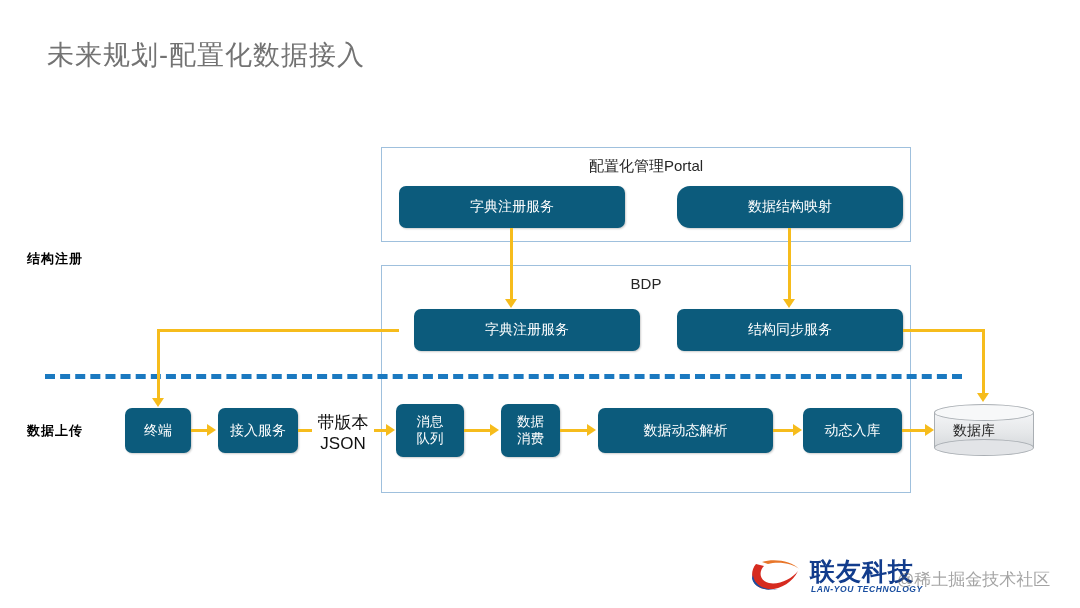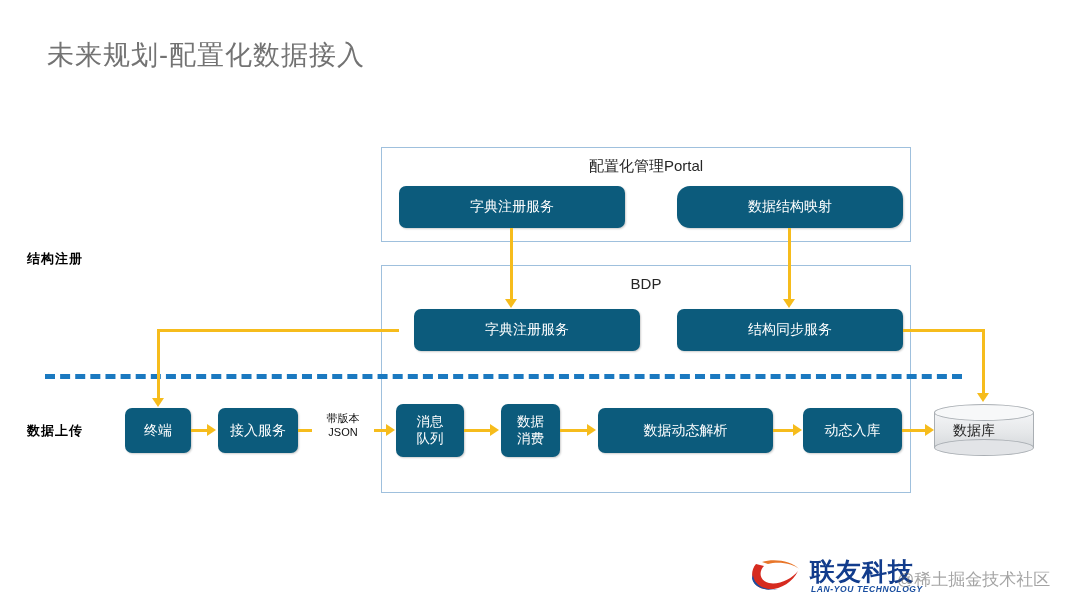--- a/index.html
+++ b/index.html
@@ -172,21 +172,21 @@
     border-left: 9px solid #f6bc1c;
   }
 
   
   #label-json {
     position: absolute;
     left: 312px;
     top: 412px;
     width: 62px;
     text-align: center;
-    font-size: 11px;
+    font-size: 17px;
     color: #111111;
     line-height: 1.25;
     background: #ffffff;
   }
 
   
   #footer-logo {
     position: absolute;
     left: 748px;
     top: 552px;

